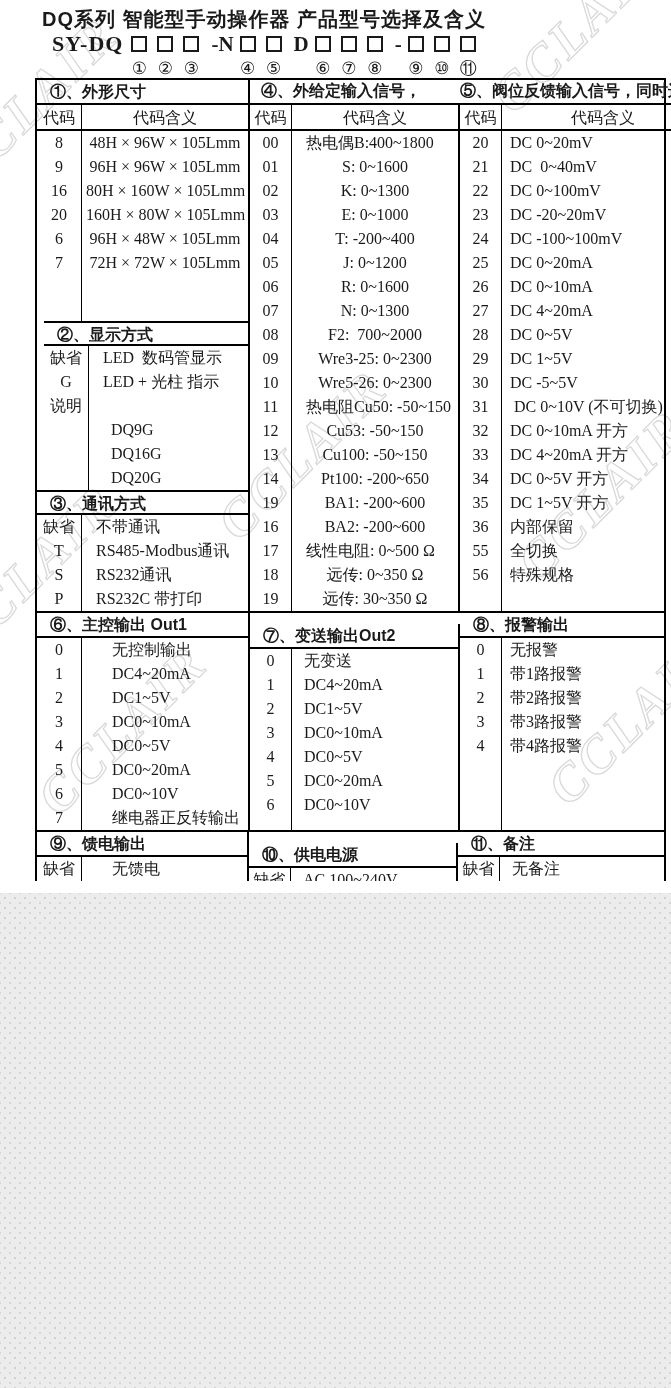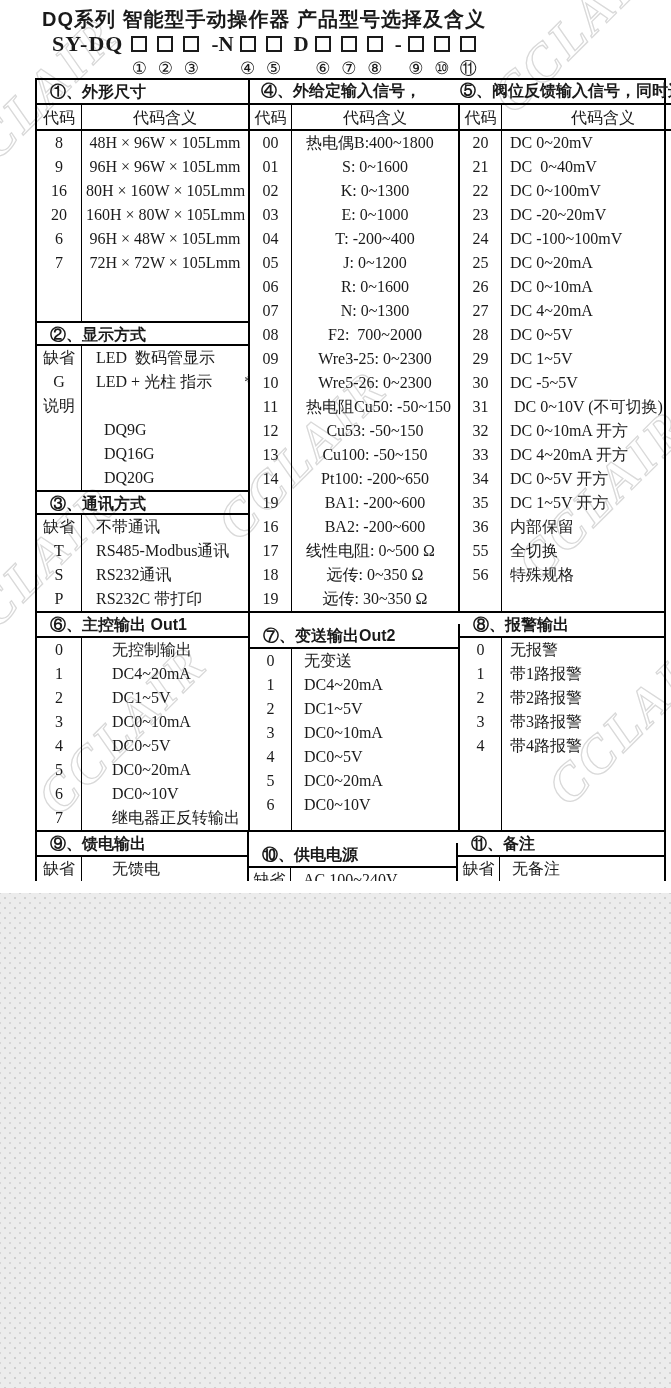--- a/index.html
+++ b/index.html
@@ -37,21 +37,21 @@
   .w-left{width:213px;border-right:2px solid #000;}
   .w-mid{width:210px;border-right:2px solid #000;margin-top:11px;}
   .w-right{flex:1;}
   .b1right{flex:1;display:flex;flex-direction:column;}
   .b1right .pair{flex:1;display:flex;}
   .pair .s4col{width:210px;border-right:2px solid #000;display:flex;flex-direction:column;}
   .pair .s5col{flex:1;display:flex;flex-direction:column;}
 
   .sec{display:flex;flex-direction:column;}
   #sec1{height:274px;}
-  #sec2{height:169px;}
+  #sec2{height:169px;padding-left:7px;}
   #sec3{flex:1;}
   .sec-h{height:25px;flex:0 0 25px;line-height:23px;padding-left:13px;
          font-family:"Liberation Sans", sans-serif;font-weight:bold;font-size:16px;
          border-bottom:2px solid #000;white-space:nowrap;}
   .sec-h.bt{border-top:2px solid #000;}
   .merged-h{height:25px;flex:0 0 25px;display:flex;align-items:center;
             font-family:"Liberation Sans", sans-serif;font-weight:bold;font-size:16px;
             border-bottom:2px solid #000;white-space:nowrap;}
   .merged-h .p1{padding-left:11px;width:208px;}
   .merged-h .p2{padding-left:2px;}

